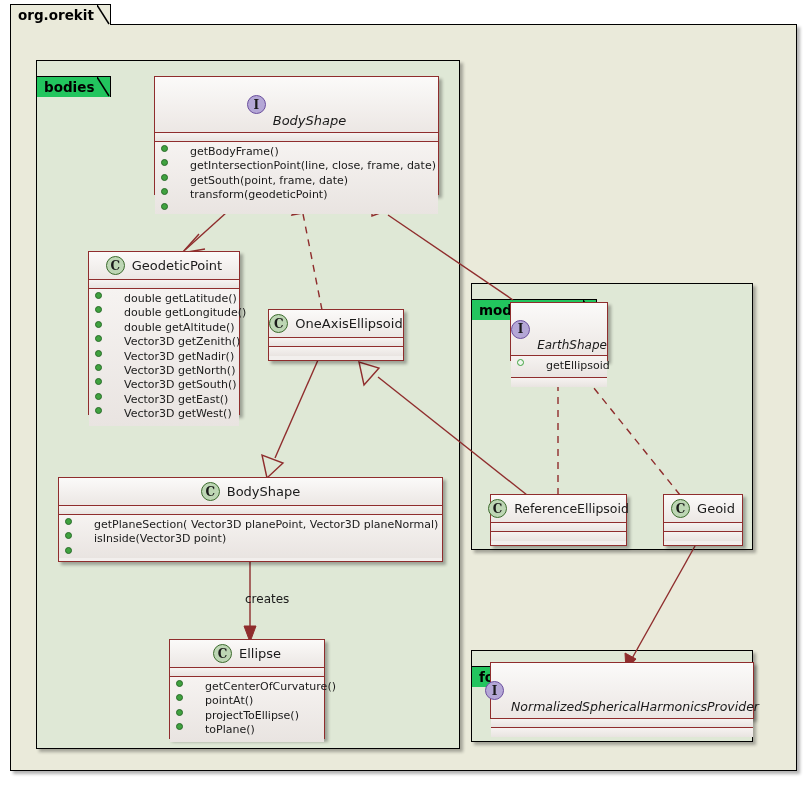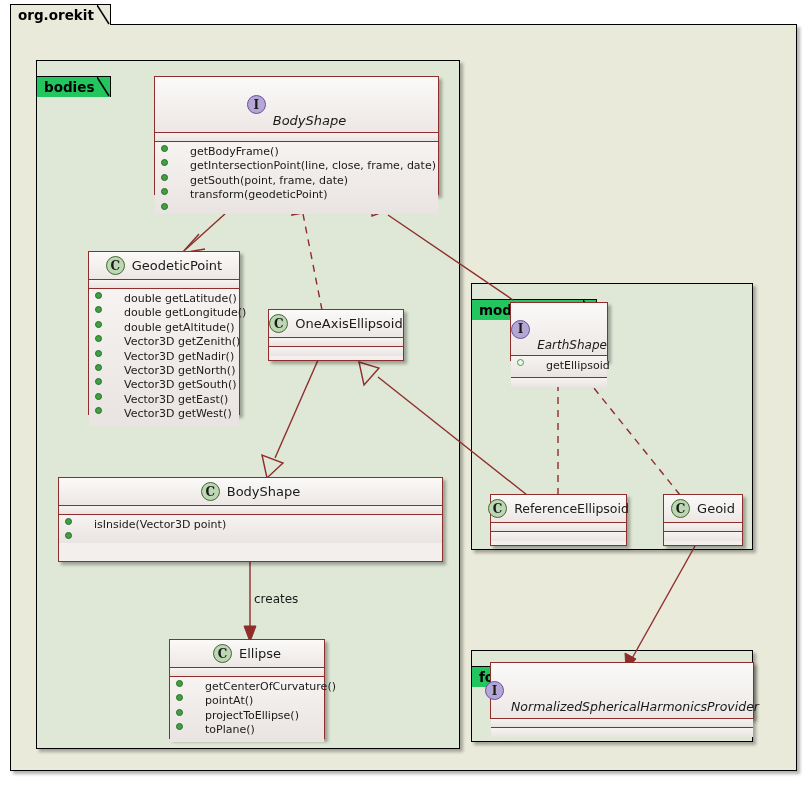--- a/index.html
+++ b/index.html
@@ -168,21 +168,21 @@
     <line class="dash" x1="680" y1="495" x2="589" y2="382"></line>
     <polygon class="hollow-head" points="575,362 581,385 595,370"></polygon>
 
     <line x1="250" y1="562" x2="250" y2="634"></line>
     <polygon class="solid-head" points="250,642 244,626 256,626"></polygon>
 
     <line x1="695" y1="546" x2="630" y2="662"></line>
     <polygon class="solid-head" points="626,670 625,653 636,659"></polygon>
   </svg>
 
-  <div class="edge-label" style="left:254px;top:592px;">creates</div>
+  <div class="edge-label" style="left:245px;top:592px;">creates</div>
 
   <div class="node" style="left:154px;top:76px;width:285px;height:119px;">
     <div class="node-head">
       <span class="circ circ-i">I</span>
       <span class="node-name ital">BodyShape</span>
     </div>
     <div class="compart empty"></div>
     <div class="compart">
       <div class="mrow">
         <span class="dot pub"></span>
@@ -261,20 +261,24 @@
     <div class="compart empty"></div>
   </div>
 
   <div class="node" style="left:58px;top:477px;width:385px;height:85px;">
     <div class="node-head">
       <span class="circ circ-c">C</span>
       <span class="node-name">BodyShape</span>
     </div>
     <div class="compart empty"></div>
     <div class="compart">
+      <div class="mrow">
+        <span class="dot pub"></span>
+        <span>getPlaneSection( Vector3D planePoint, Vector3D planeNormal)</span>
+      </div>
       <div class="mrow">
         <span class="dot pub"></span>
         <span>isInside(Vector3D point)</span>
       </div>
       <div class="mrow">
         <span class="dot pub"></span>
       </div>
     </div>
   </div>
 

